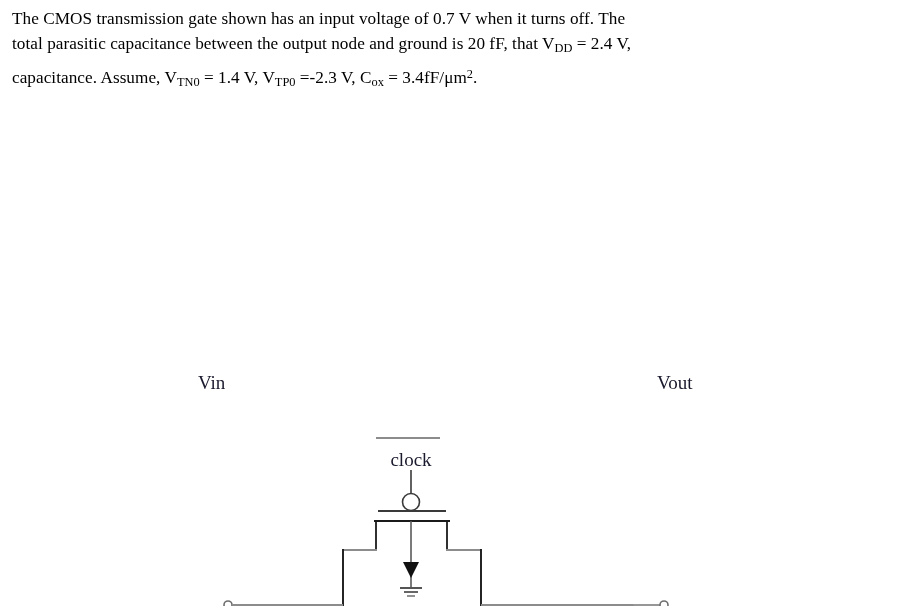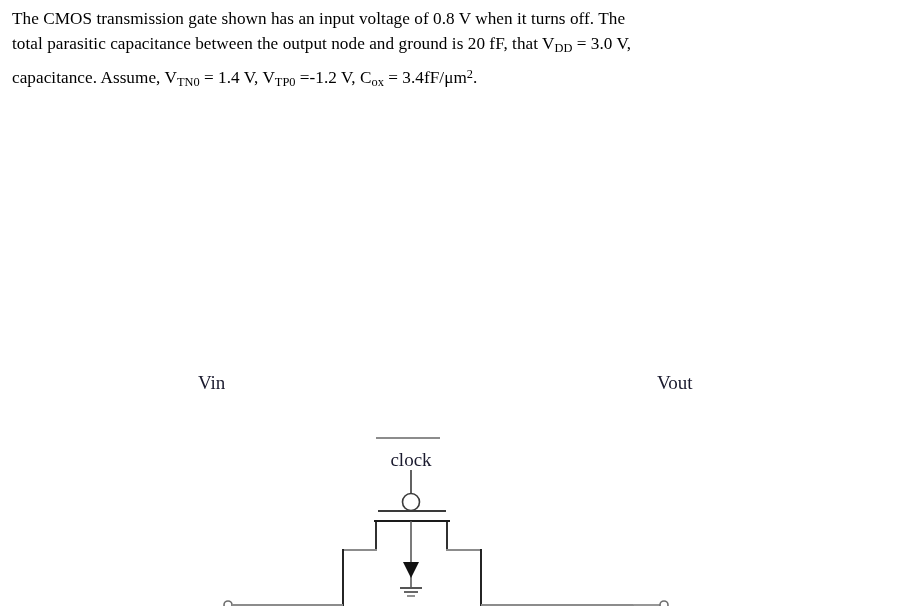--- a/index.html
+++ b/index.html
@@ -72,23 +72,23 @@
     font-size: 18px;
     fill: #1a1a2e;
   }
 </style>
 </head>
 <body>
 
 <div id="page">
 
   <div class="problem-text">
-    <p><span>The CMOS transmission gate shown has an input voltage of 0.8 V when it turns off. The </span></p>
-    <p><span>total parasitic capacitance between the output node and ground is 20 fF, that V</span><span class="sub">DD</span><span> = 3.0 V, </span></p>
-    <p><span>capacitance. Assume, V</span><span class="sub">TN0</span><span> = 1.4 V, V</span><span class="sub">TP0</span><span> =-1.2 V, C</span><span class="sub">ox</span><span> = 3.4fF/μm</span><span class="sup">2</span><span>.</span></p>
+    <p><span>The CMOS transmission gate shown has an input voltage of 0.7 V when it turns off. The </span></p>
+    <p><span>total parasitic capacitance between the output node and ground is 20 fF, that V</span><span class="sub">DD</span><span> = 2.4 V, </span></p>
+    <p><span>capacitance. Assume, V</span><span class="sub">TN0</span><span> = 1.4 V, V</span><span class="sub">TP0</span><span> =-2.3 V, C</span><span class="sub">ox</span><span> = 3.4fF/μm</span><span class="sup">2</span><span>.</span></p>
   </div>
 
   <div id="circuit">
     <svg width="910" height="408" viewBox="0 0 910 408" xmlns="http://www.w3.org/2000/svg">
 
       <defs>
         <marker id="noop"></marker>
       </defs>
 
       <g stroke-linecap="butt" fill="none">

